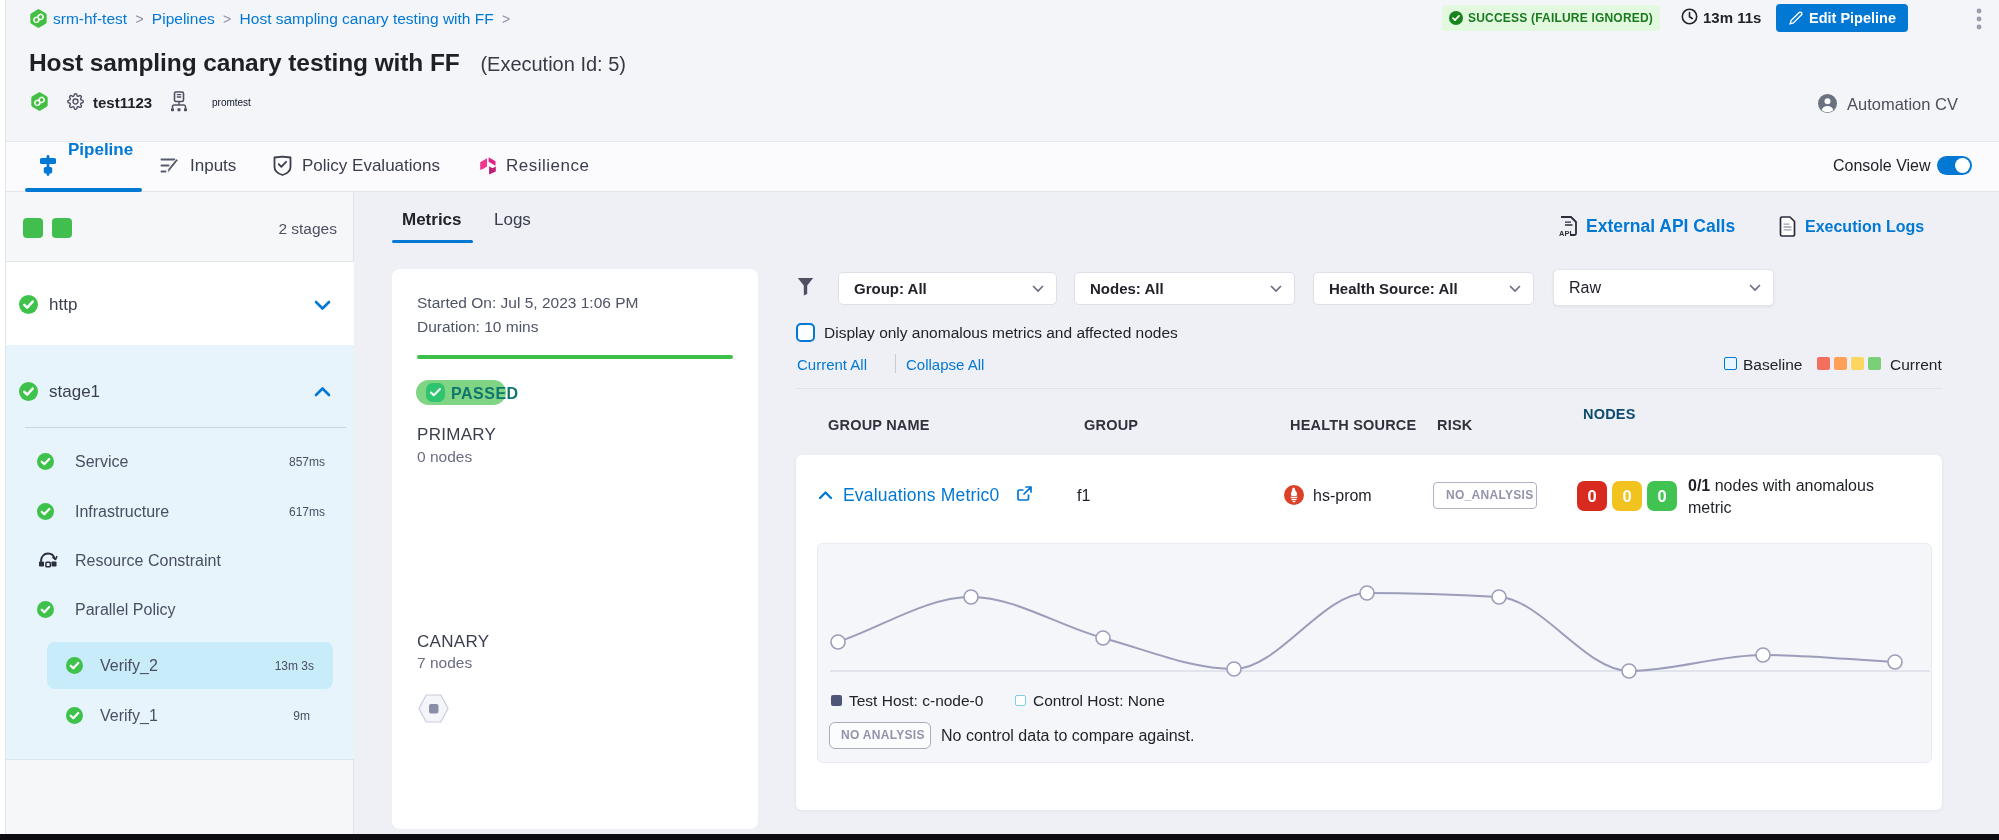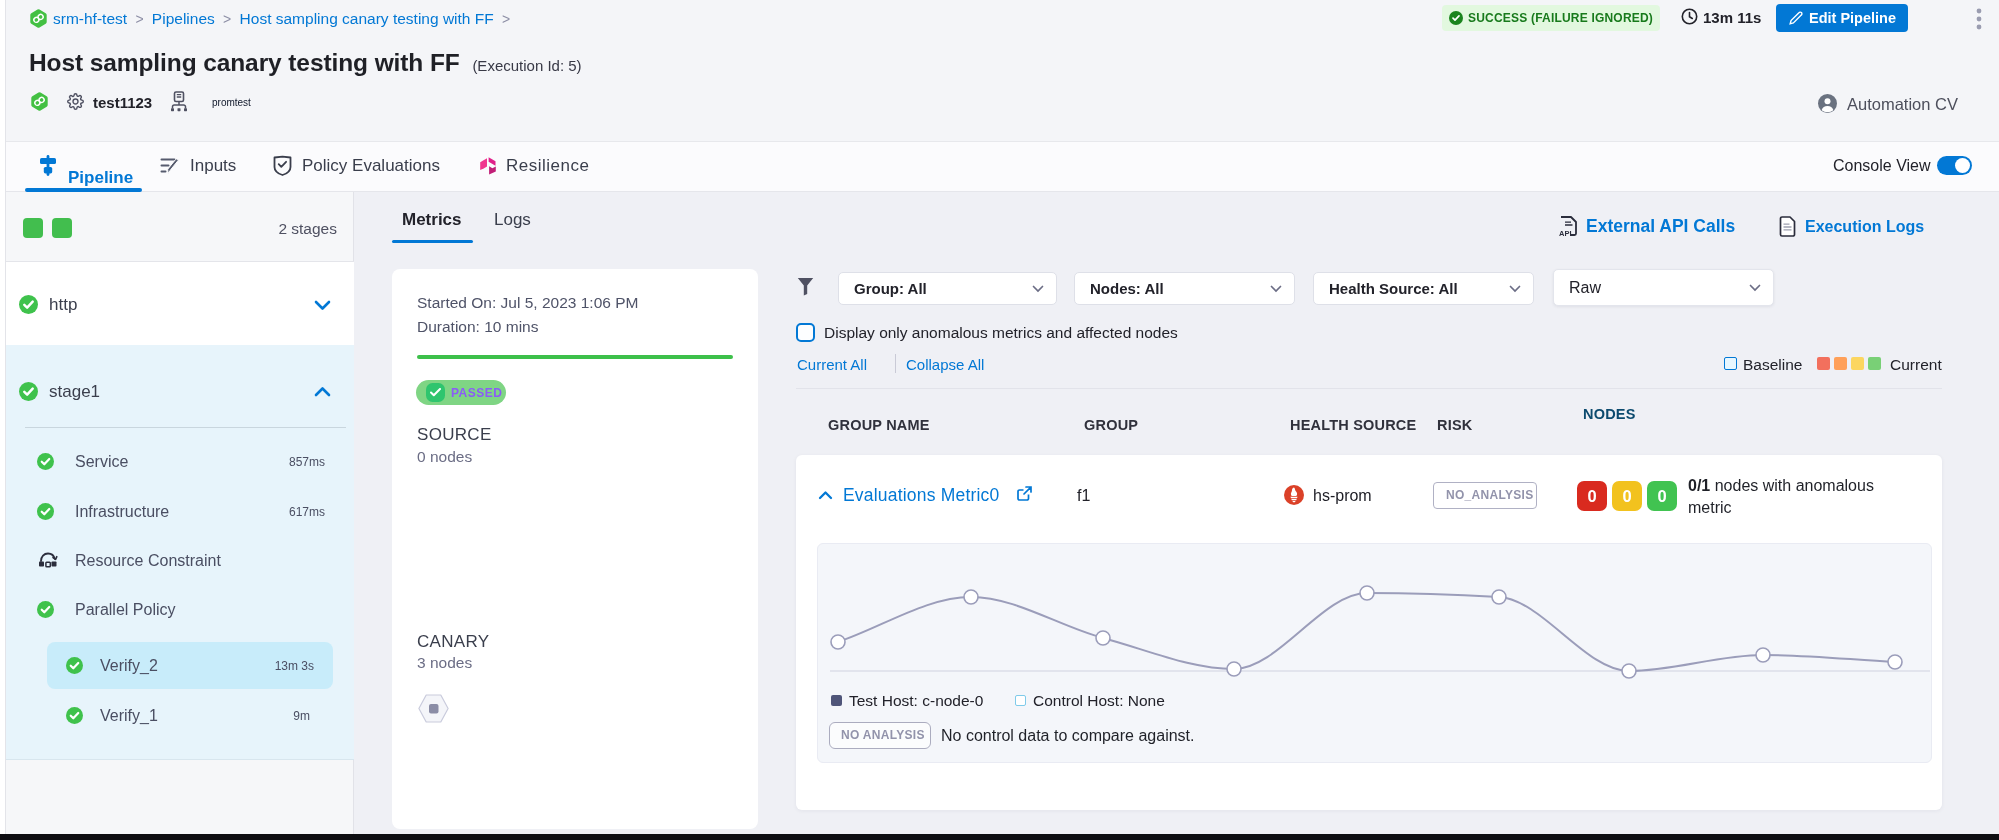--- a/index.html
+++ b/index.html
@@ -20,21 +20,21 @@
 <div class="a" id="botbar" style="left:0;top:834px;width:1999px;height:6px;background:#0E0E12"></div>
 
 <svg class="a" style="left:30px;top:9px" width="17" height="19" viewBox="0 0 17 19">
     <path d="M7.5 0.6a2 2 0 0 1 2 0l6.2 3.6a2 2 0 0 1 1 1.73v7.14a2 2 0 0 1-1 1.73l-6.2 3.6a2 2 0 0 1-2 0l-6.2-3.6a2 2 0 0 1-1-1.73V5.93a2 2 0 0 1 1-1.73z" fill="#43C043"></path>
     <g fill="none" stroke="#fff" stroke-width="1.4" transform="rotate(-35 8.5 9.4)">
       <circle cx="5.9" cy="9.4" r="2.5"></circle>
       <circle cx="11.1" cy="9.4" r="2.5"></circle>
     </g>
   </svg>
 <div class="t" style="left:53px;top:10px;font-size:15.5px;line-height:17px;color:#0278D5;font-weight:500">srm-hf-test <span style="color:#8D8FA6;font-weight:400;padding:0 4px;font-size:14px">&gt;</span> Pipelines <span style="color:#8D8FA6;font-weight:400;padding:0 4px;font-size:14px">&gt;</span> Host sampling canary testing with FF <span style="color:#8D8FA6;font-weight:400;padding-left:4px;font-size:14px">&gt;</span></div>
-<div class="t" style="left:29px;top:49px;font-size:24.5px;line-height:27px;color:#1F2026;font-weight:700;letter-spacing:-.1px">Host sampling canary testing with FF <span style="font-size:15px;color:#383946;font-weight:400;margin-left:6px;letter-spacing:0">(Execution Id: 5)</span></div>
+<div class="t" style="left:29px;top:49px;font-size:24.5px;line-height:27px;color:#1F2026;font-weight:700;letter-spacing:-.1px">Host sampling canary testing with FF <span style="font-size:20px;color:#383946;font-weight:400;margin-left:14px;letter-spacing:0">(Execution Id: 5)</span></div>
 <svg class="a" style="left:31px;top:92px" width="17" height="19" viewBox="0 0 17 19">
     <path d="M7.5 0.6a2 2 0 0 1 2 0l6.2 3.6a2 2 0 0 1 1 1.73v7.14a2 2 0 0 1-1 1.73l-6.2 3.6a2 2 0 0 1-2 0l-6.2-3.6a2 2 0 0 1-1-1.73V5.93a2 2 0 0 1 1-1.73z" fill="#43C043"></path>
     <g fill="none" stroke="#fff" stroke-width="1.4" transform="rotate(-35 8.5 9.4)">
       <circle cx="5.9" cy="9.4" r="2.5"></circle>
       <circle cx="11.1" cy="9.4" r="2.5"></circle>
     </g>
   </svg>
 <svg class="a" style="left:67px;top:93px" width="17" height="17" viewBox="0 0 24 24" fill="none" stroke="#4F5162" stroke-width="2">
     <path d="M12 15.5A3.5 3.5 0 1 0 12 8.5a3.5 3.5 0 0 0 0 7z"></path>
     <path d="M19.4 15a1.65 1.65 0 0 0 .33 1.82l.06.06a2 2 0 1 1-2.83 2.83l-.06-.06a1.65 1.65 0 0 0-1.82-.33 1.65 1.65 0 0 0-1 1.51V21a2 2 0 1 1-4 0v-.09A1.65 1.65 0 0 0 9 19.4a1.65 1.65 0 0 0-1.82.33l-.06.06a2 2 0 1 1-2.83-2.83l.06-.06a1.65 1.65 0 0 0 .33-1.82 1.65 1.65 0 0 0-1.51-1H3a2 2 0 1 1 0-4h.09A1.65 1.65 0 0 0 4.6 9a1.65 1.65 0 0 0-.33-1.82l-.06-.06a2 2 0 1 1 2.83-2.83l.06.06a1.65 1.65 0 0 0 1.82.33H9a1.65 1.65 0 0 0 1-1.51V3a2 2 0 1 1 4 0v.09a1.65 1.65 0 0 0 1 1.51 1.65 1.65 0 0 0 1.82-.33l.06-.06a2 2 0 1 1 2.83 2.83l-.06.06a1.65 1.65 0 0 0-.33 1.82V9a1.65 1.65 0 0 0 1.51 1H21a2 2 0 1 1 0 4h-.09a1.65 1.65 0 0 0-1.51 1z"></path>
@@ -77,21 +77,21 @@
     <circle cx="9.5" cy="7.2" r="3" fill="#fff"></circle>
     <path d="M3.6 16.2a6.3 6.3 0 0 1 11.8 0 9.5 9.5 0 0 1-11.8 0z" fill="#fff"></path>
   </svg>
 <div class="t" style="left:1847px;top:95px;font-size:16.5px;line-height:18px;color:#4D4F5C">Automation CV</div>
 
 <svg class="a" style="left:40px;top:154px" width="16" height="23" viewBox="0 0 16 23" fill="#0278D5">
     <rect x="6.6" y="1" width="2.8" height="21" rx="1.4"></rect>
     <rect x="0" y="4" width="16" height="6" rx="1.6"></rect>
     <rect x="3.8" y="13" width="8.4" height="6.4" rx="1.6"></rect>
   </svg>
-<div class="t" style="left:68px;top:168px;font-size:17px;line-height:19px;color:#0278D5;font-weight:700">Pipeline</div>
+<div class="t" style="left:68px;top:140px;font-size:17px;line-height:19px;color:#0278D5;font-weight:700">Pipeline</div>
 <div class="a" style="left:25px;top:188px;width:117px;height:4px;background:#0278D5;border-radius:2px"></div>
 <svg class="a" style="left:160px;top:157px" width="20" height="18" viewBox="0 0 20 18">
     <g stroke="#565B6E" stroke-width="2" stroke-linecap="round">
       <path d="M1.5 2.5h13M1.5 8.5h7M1.5 14.5h4"></path>
     </g>
     <path d="M18.2 3.4l-7.6 9.4-2.5 3.6-.4-4.2 7.7-9.5a1.7 1.7 0 0 1 2.5-.2 1.7 1.7 0 0 1 .3 2.4z" fill="#565B6E" stroke="#FBFBFD" stroke-width="1"></path>
   </svg>
 <div class="t" style="left:190px;top:156px;font-size:17px;line-height:19px;color:#3A3E4C;font-weight:500">Inputs</div>
 <svg class="a" style="left:273px;top:155px" width="19" height="21" viewBox="0 0 19 21" fill="none" stroke="#3A3E4C" stroke-width="1.8">
     <path d="M1.5 2.5l8-.9 8 .9v9.4c0 4-3.4 6.6-8 8.1-4.6-1.5-8-4.1-8-8.1z" stroke-linejoin="round"></path>
@@ -182,25 +182,25 @@
 <div class="a" style="left:392px;top:240px;width:81px;height:3px;background:#0278D5;border-radius:2px"></div>
 <div class="a" style="left:392px;top:269px;width:366px;height:560px;background:#fff;border-radius:8px"></div>
 <div class="t" style="left:417px;top:294px;font-size:15.5px;line-height:18px;color:#4F5368">Started On: Jul 5, 2023 1:06 PM</div>
 <div class="t" style="left:417px;top:318px;font-size:15.5px;line-height:18px;color:#4F5368">Duration: 10 mins</div>
 <div class="a" style="left:417px;top:355px;width:316px;height:4px;background:#3DC04A;border-radius:2px"></div>
 <div class="a" style="left:416px;top:380px;width:90px;height:25px;background:#7FD584;border-radius:12.5px"></div>
 <div class="a" style="left:426px;top:383px;width:19px;height:19px;background:#2FC56E;border-radius:6.5px"></div>
 <svg class="a" style="left:430px;top:388px" width="11" height="9" viewBox="0 0 11 9" fill="none" stroke="#fff" stroke-width="2" stroke-linecap="round" stroke-linejoin="round">
     <path d="M1 4.5l2.8 2.8L10 1"></path>
   </svg>
-<div class="t" style="left:451px;top:387px;font-size:12px;line-height:13px;color:#8b5cf6;font-weight:700;letter-spacing:.5px">PASSED</div>
-<div class="t" style="left:417px;top:425px;font-size:17px;line-height:19px;color:#3A3E4C;letter-spacing:.3px">SOURCE</div>
+<div class="t" style="left:451px;top:387px;font-size:16px;line-height:13px;color:#0f766e;font-weight:700;letter-spacing:.5px">PASSED</div>
+<div class="t" style="left:417px;top:425px;font-size:17px;line-height:19px;color:#3A3E4C;letter-spacing:.3px">PRIMARY</div>
 <div class="t" style="left:417px;top:448px;font-size:15.5px;line-height:17px;color:#6B6D85">0 nodes</div>
 <div class="t" style="left:417px;top:632px;font-size:17px;line-height:19px;color:#3A3E4C;letter-spacing:.3px">CANARY</div>
-<div class="t" style="left:417px;top:654px;font-size:15.5px;line-height:17px;color:#6B6D85">3 nodes</div>
+<div class="t" style="left:417px;top:654px;font-size:15.5px;line-height:17px;color:#6B6D85">7 nodes</div>
 <svg class="a" style="left:418px;top:694px" width="31" height="29" viewBox="0 0 31 29">
     <path d="M8.2 1h14.6l7.3 13.5-7.3 13.5H8.2L.9 14.5z" fill="#F4F5F9" stroke="#C9CBDC" stroke-width="1.2" stroke-linejoin="round"></path>
     <rect x="11" y="10" width="9.5" height="9.5" rx="2" fill="#8B8DA6"></rect>
   </svg>
 
 <svg class="a" style="left:1559px;top:216px" width="19" height="21" viewBox="0 0 19 21">
     <path d="M2 1h10l5 5v11.5a1.5 1.5 0 0 1-1.5 1.5h-4.2" fill="none" stroke="#2B2D3C" stroke-width="1.8" stroke-linejoin="round"></path>
     <path d="M6 6.2h6M6 9h7.5" stroke="#2B2D3C" stroke-width="1.3"></path>
     <text x="0" y="19.5" font-size="7.5" font-weight="bold" fill="#2B2D3C" font-family="Liberation Sans">API</text>
   </svg>

